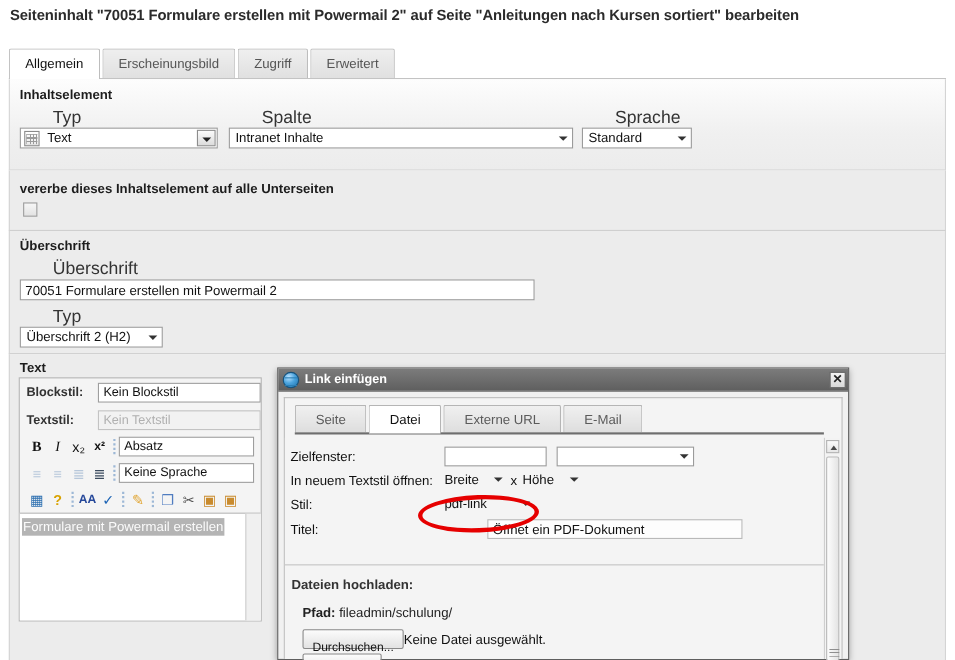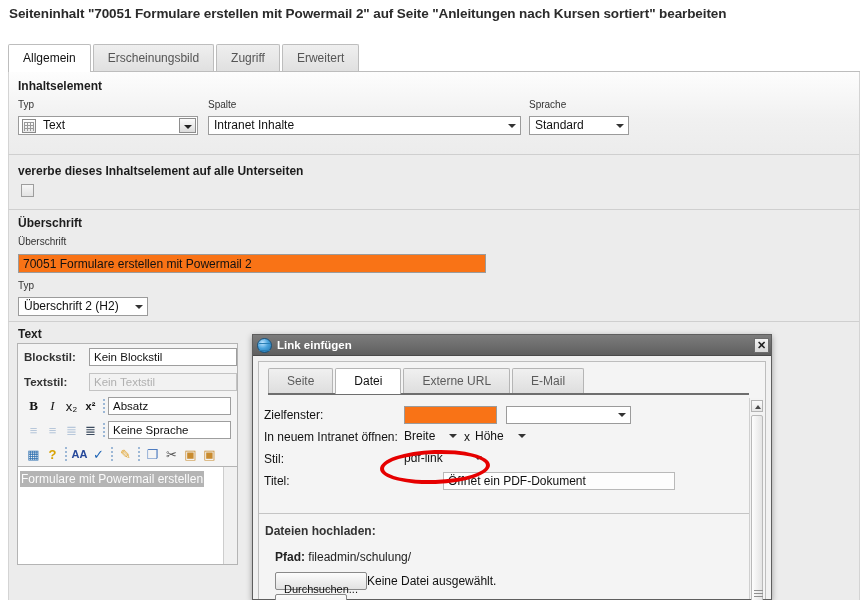--- a/index.html
+++ b/index.html
@@ -52,25 +52,25 @@
     border-left: 1px solid #d4d4d4; border-right: 1px solid #d4d4d4;
   }
   .panel.top { top: 72px; height: 83px; background: linear-gradient(#fdfdfd 0%, #f0f0f0 60%, #ececec 100%); border-bottom: 1px solid #cfcfcf;}
   .panel.inherit { top: 155px; height: 55px; border-bottom: 1px solid #cfcfcf; }
   .panel.heading { top: 210px; height: 112px; border-bottom: 1px solid #cfcfcf; }
   .panel.textsec { top: 322px; height: 278px; }
 
   .sec-title {
     font-size: 12px; font-weight: bold; color: #1d1d1d;
   }
-  .fld-label { font-size: 10px; color: #333; }
+  .fld-label { font-size: 16px; color: #333; margin-left: 30px; }
 
   
   .inp {
-    background: #f97316; border: 1px solid #9b9b9b;
+    background: #ffffff; border: 1px solid #9b9b9b;
     height: 19px; font-size: 12px; color: #111;
     padding: 0 4px; line-height: 17px;
     font-family: "Liberation Sans", sans-serif;
   }
   .sel {
     position: relative; background: #fff; border: 1px solid #9b9b9b;
     height: 19px; font-size: 12px; color: #111; line-height: 17px;
   }
   .sel .txt { position: absolute; left: 5px; top: 0; white-space: nowrap; }
   .sel .arw {
@@ -361,21 +361,21 @@
         <div class="frow" style="margin-top:7px;">
           <span class="flabel" style="width:140px;">Zielfenster:</span>
           <input class="inp" style="width: 93px; height: 18px;" value="">
           <div class="sel" style="width:125px;height:18px;margin-left:9px;">
             <span class="txt"></span>
             <span class="arw" style="top:6px;"></span>
           </div>
         </div>
 
         <div class="frow">
-          <span class="flabel" style="width:140px;">In neuem Intranet öffnen:</span>
+          <span class="flabel" style="width:140px;">In neuem Textstil öffnen:</span>
           <div class="sel" style="width:55px;height:18px;border:none;background:transparent;">
             <span class="txt" style="left:0;">Breite</span>
             <span class="arw" style="top:6px;right:2px;"></span>
           </div>
           <span class="flabel" style="margin:0 5px;">x</span>
           <div class="sel" style="width:53px;height:18px;border:none;background:transparent;">
             <span class="txt" style="left:0;">Höhe</span>
             <span class="arw" style="top:6px;right:2px;"></span>
           </div>
         </div>

